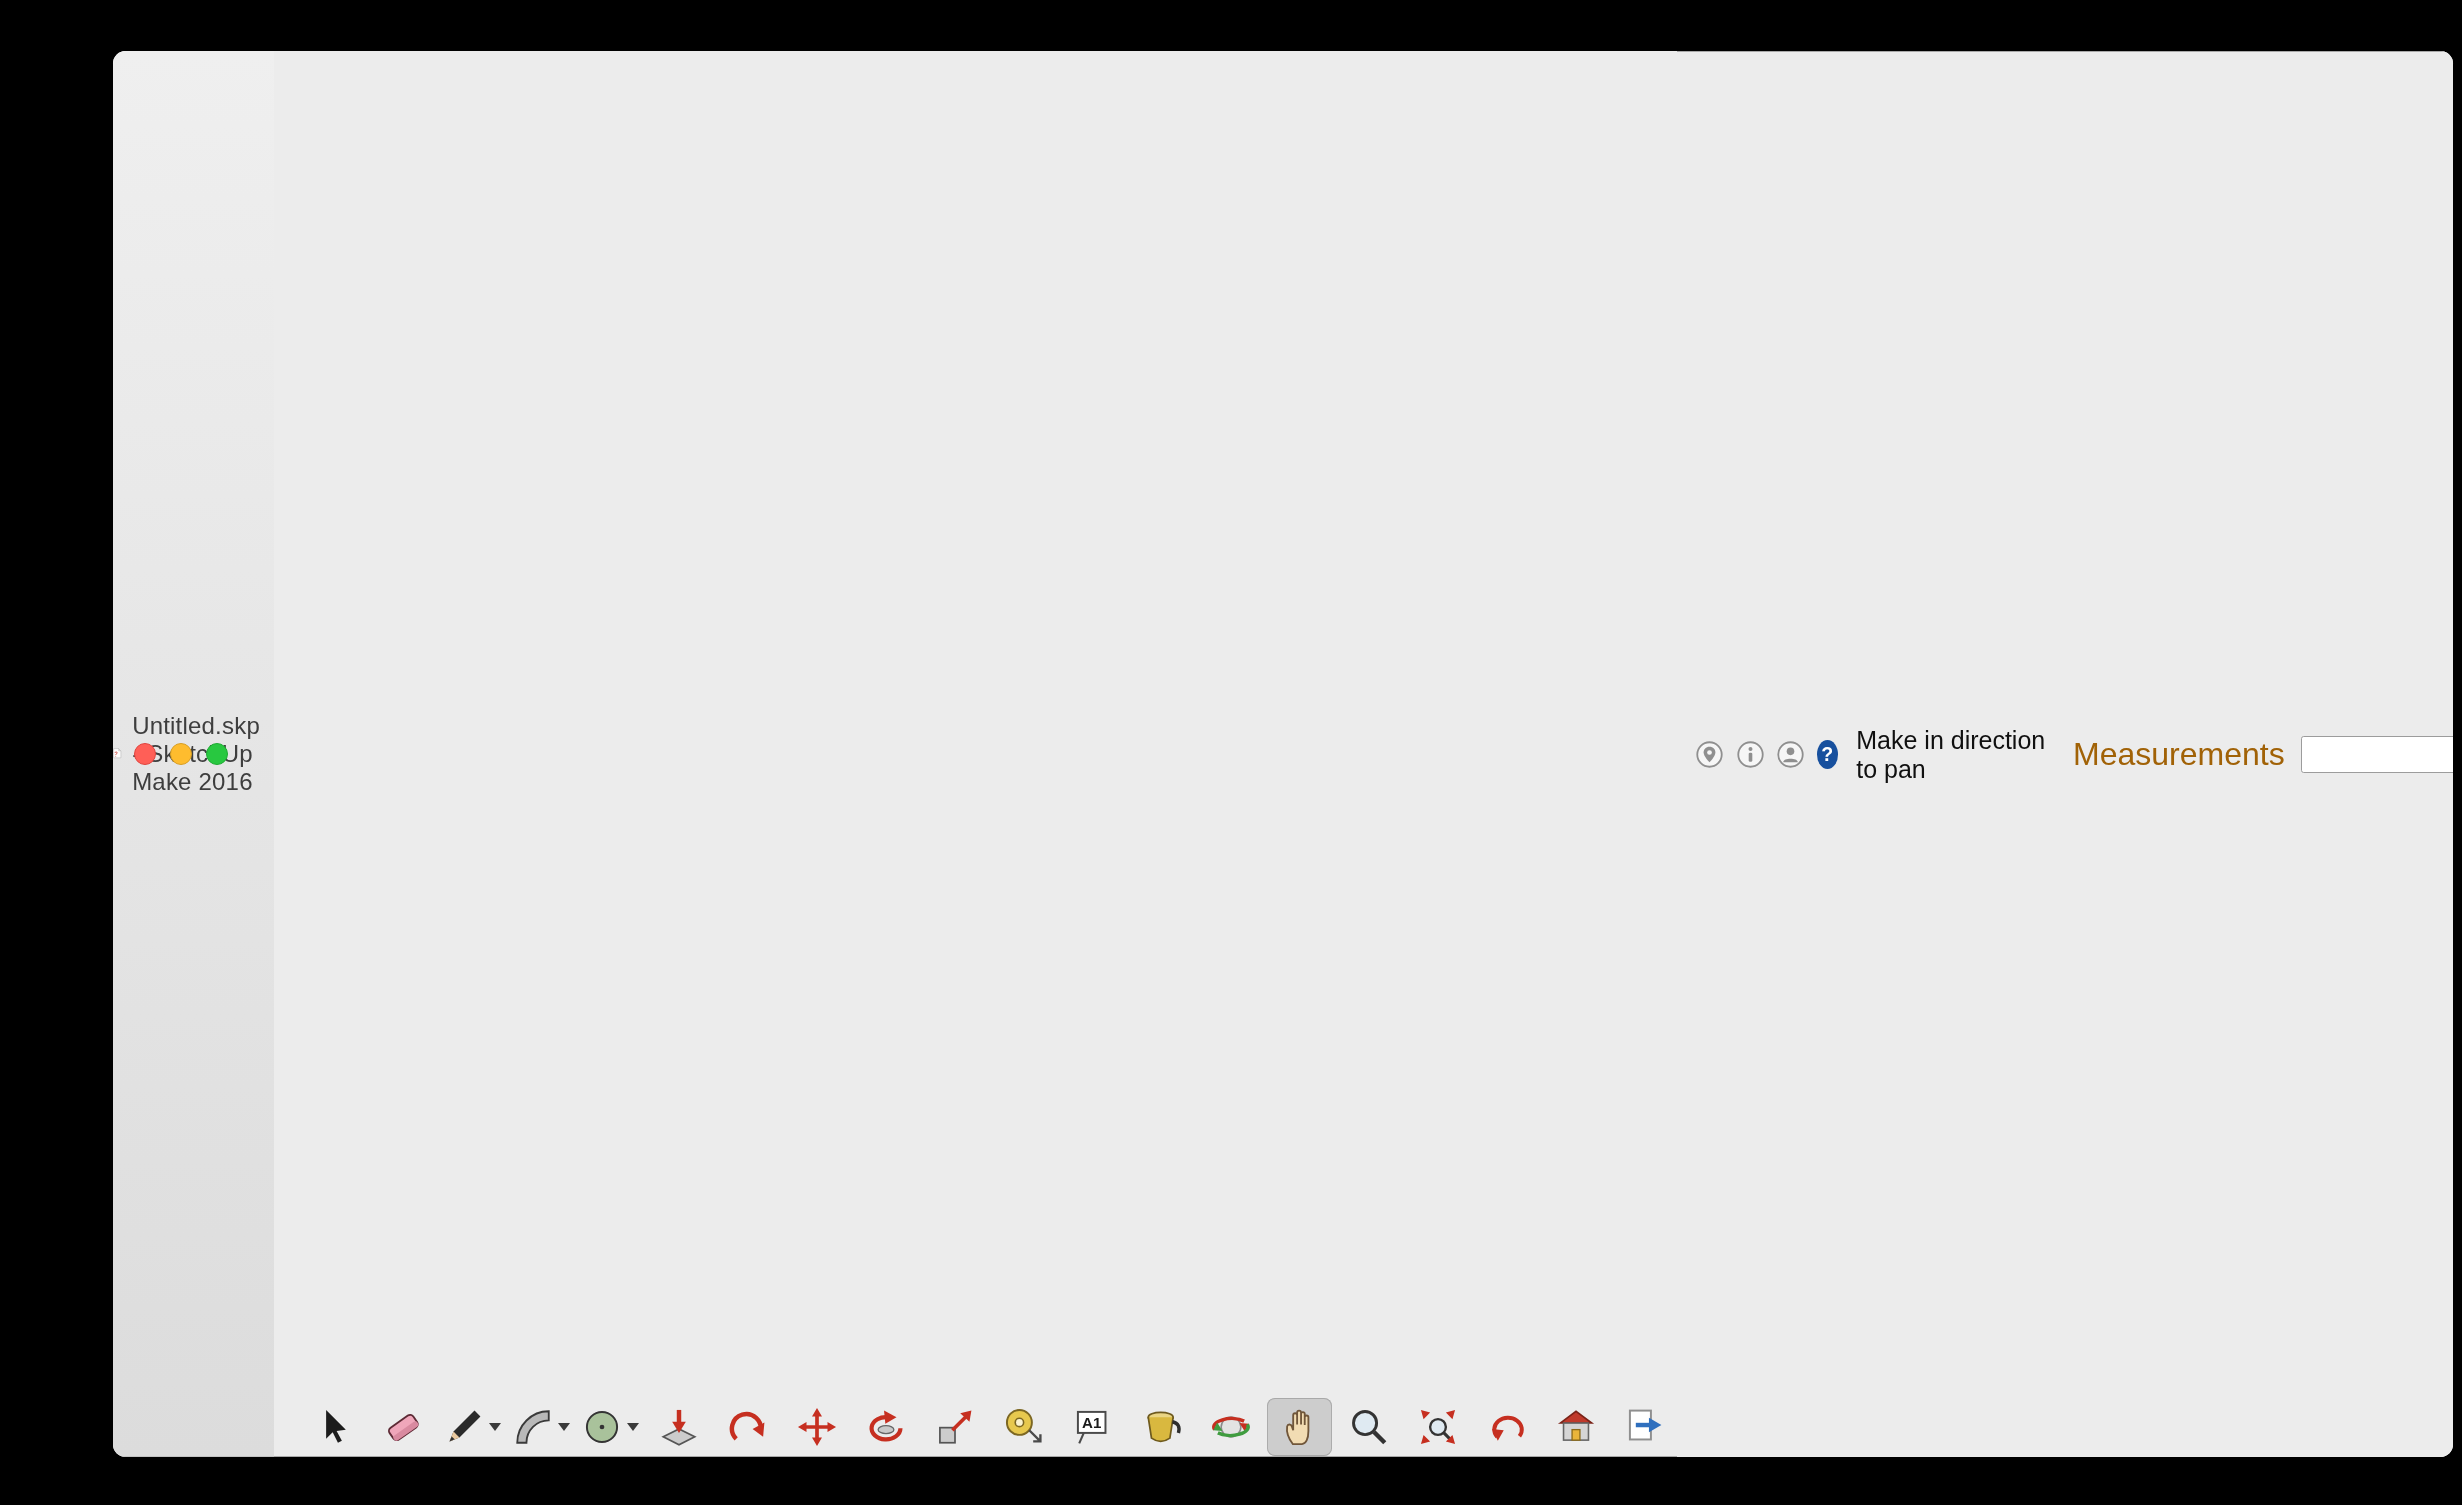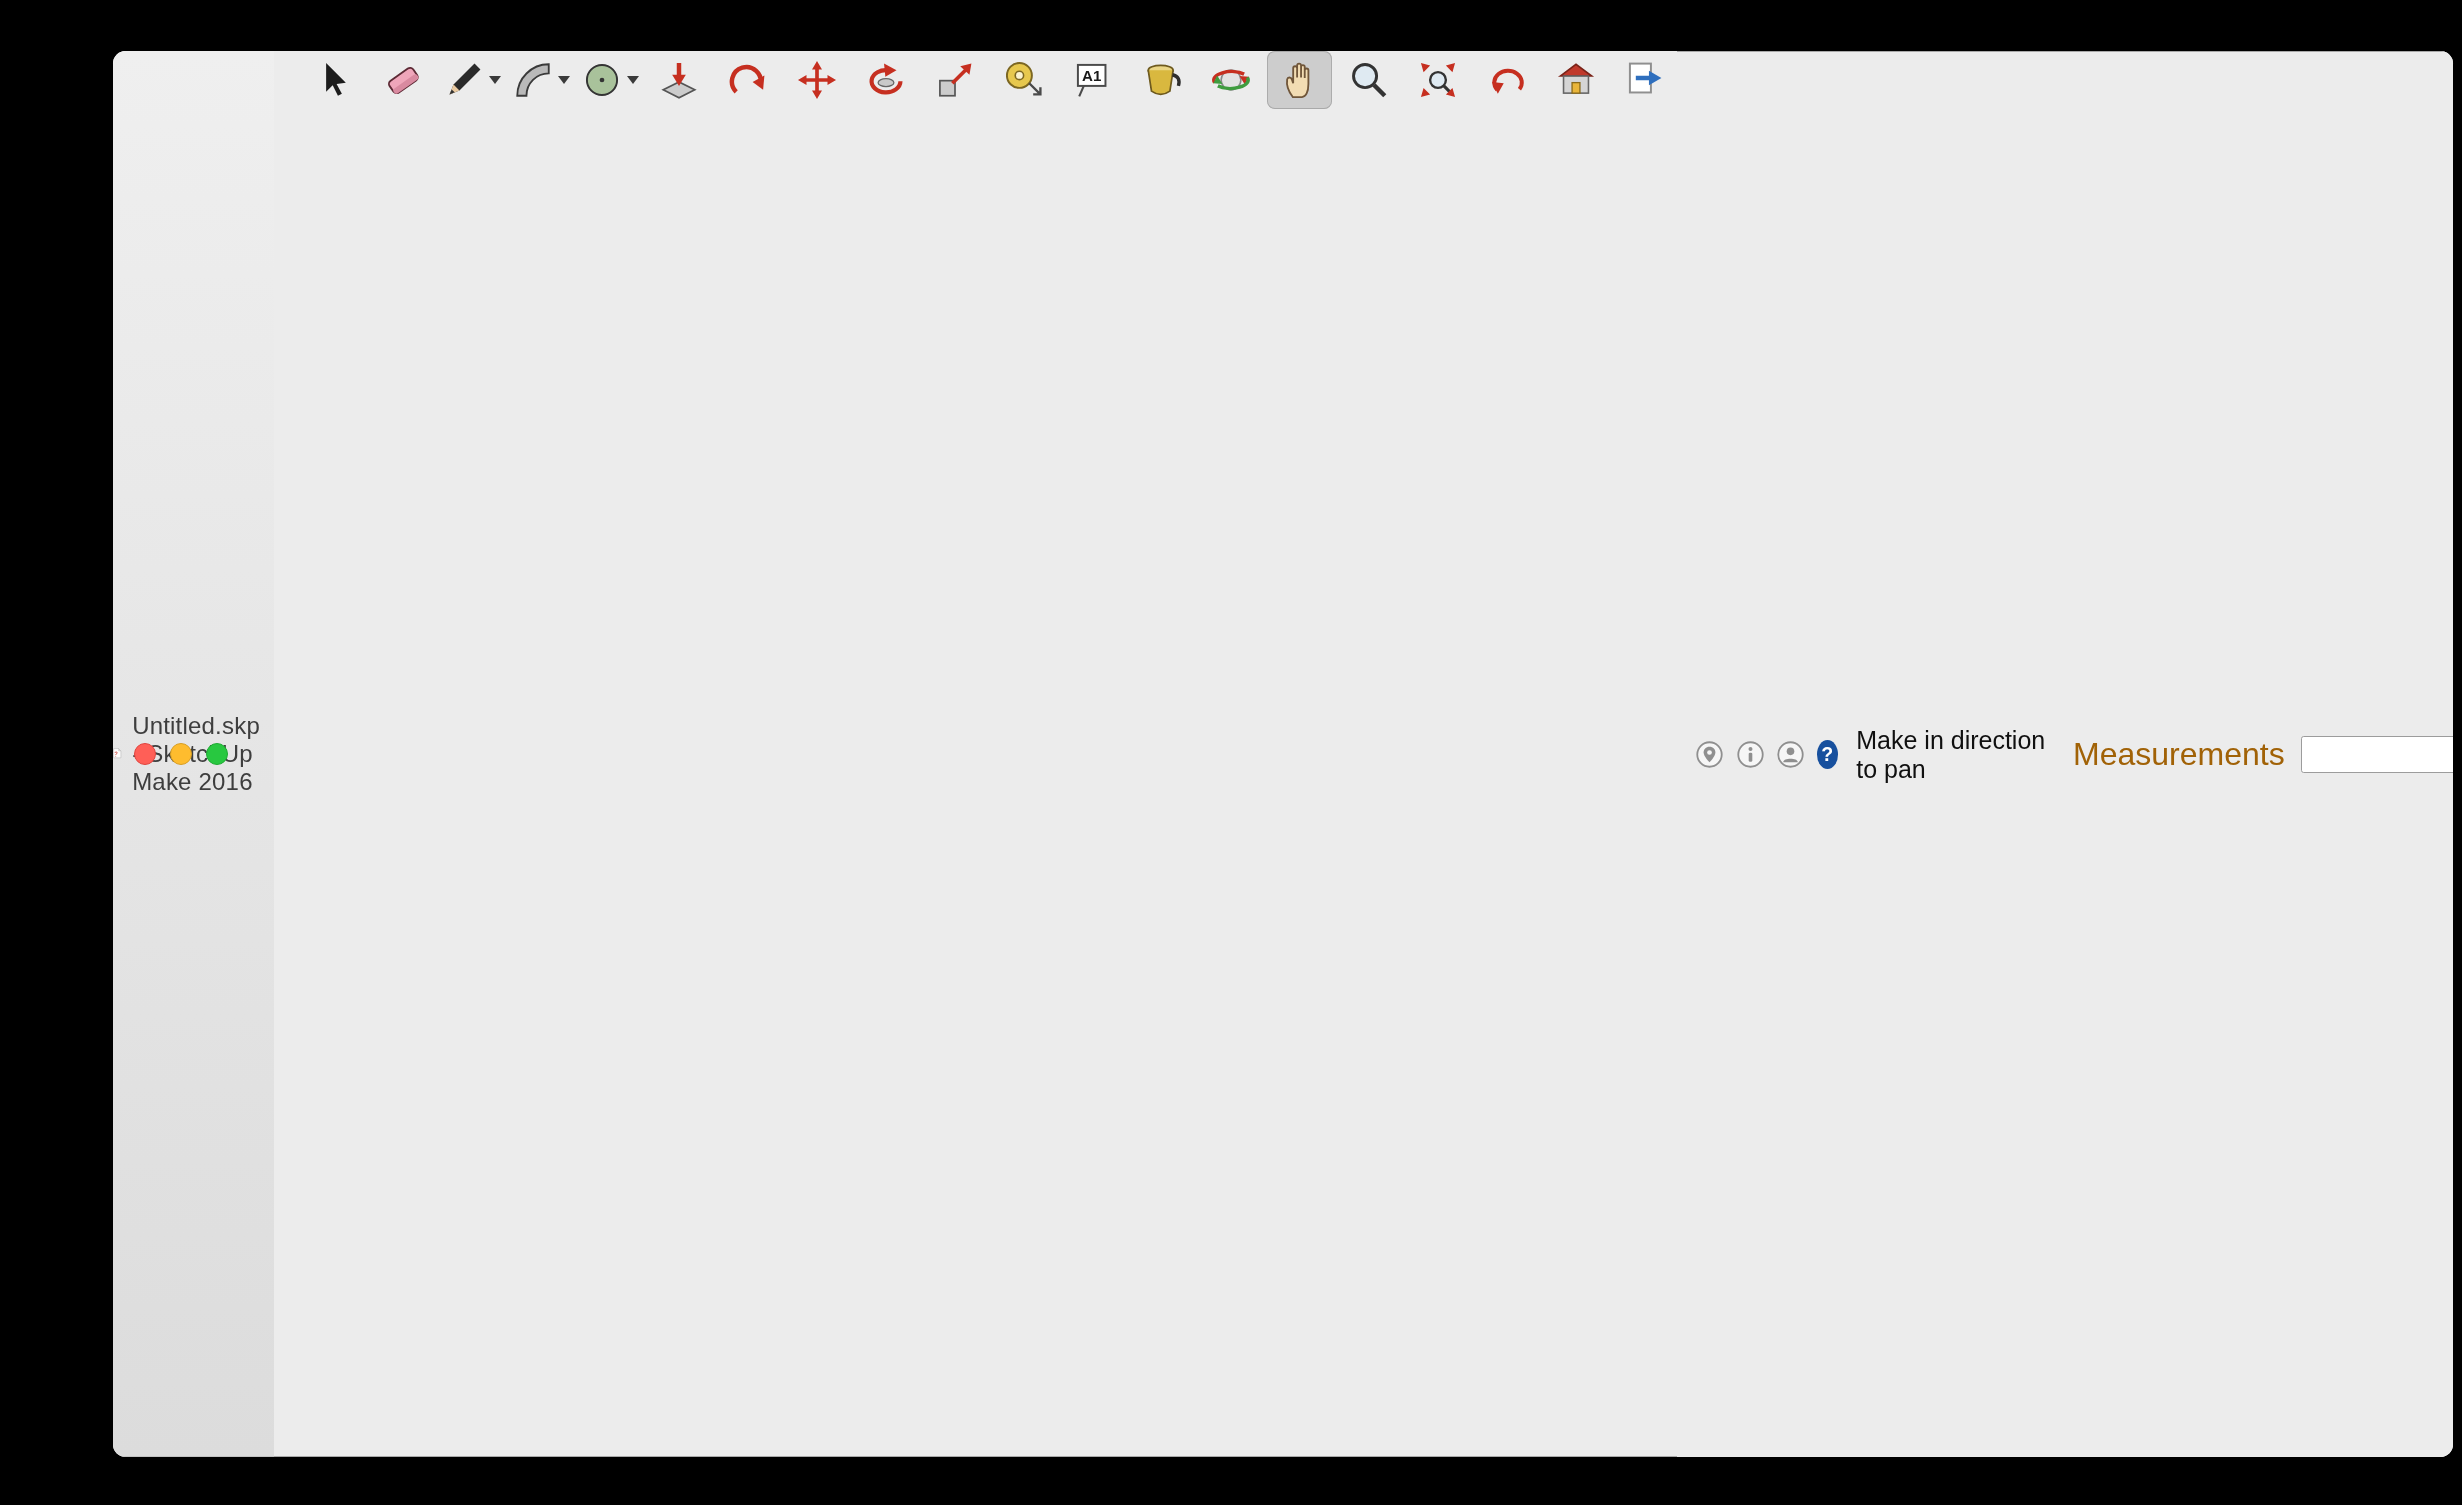--- a/index.html
+++ b/index.html
@@ -24,21 +24,21 @@
   .light{width:22px;height:22px;border-radius:50%;box-sizing:border-box;}
   .light.red{background:#ff5f57;border:0.9px solid #e0443e;}
   .light.yellow{background:#febc2e;border:0.9px solid #d89e23;}
   .light.green{background:#28c840;border:0.9px solid #1eab32;}
   .title-wrap{display:flex;align-items:center;gap:10.6px;}
   .title{font-size:24px;color:#3e3e3e;font-weight:500;letter-spacing:0.2px;}
   
   .toolbar{
     flex:0 0 73px;box-sizing:border-box;background:#ececec;
     border-bottom:0.9px solid #a8a8a8;
-    display:flex;align-items:flex-start;padding-left:27px;gap:4px;
+    display:flex;align-items:flex-end;padding-left:27px;gap:4px;
   }
   .tbtn{
     height:58px;min-width:65px;display:flex;align-items:center;justify-content:center;
     border-radius:8px;gap:2.7px;
   }
   .tbtn.active{background:#cdcdcd;box-shadow:inset 0 0 0 0.9px #a9a9a9;}
   .tbtn svg{width:42px;height:42px;display:block;}
   .caret{width:0;height:0;border-left:6.2px solid transparent;border-right:6.2px solid transparent;border-top:8px solid #3a3a3a;margin-left:0.9px;}
   svg text{font-family:"Liberation Sans",sans-serif;}
   

